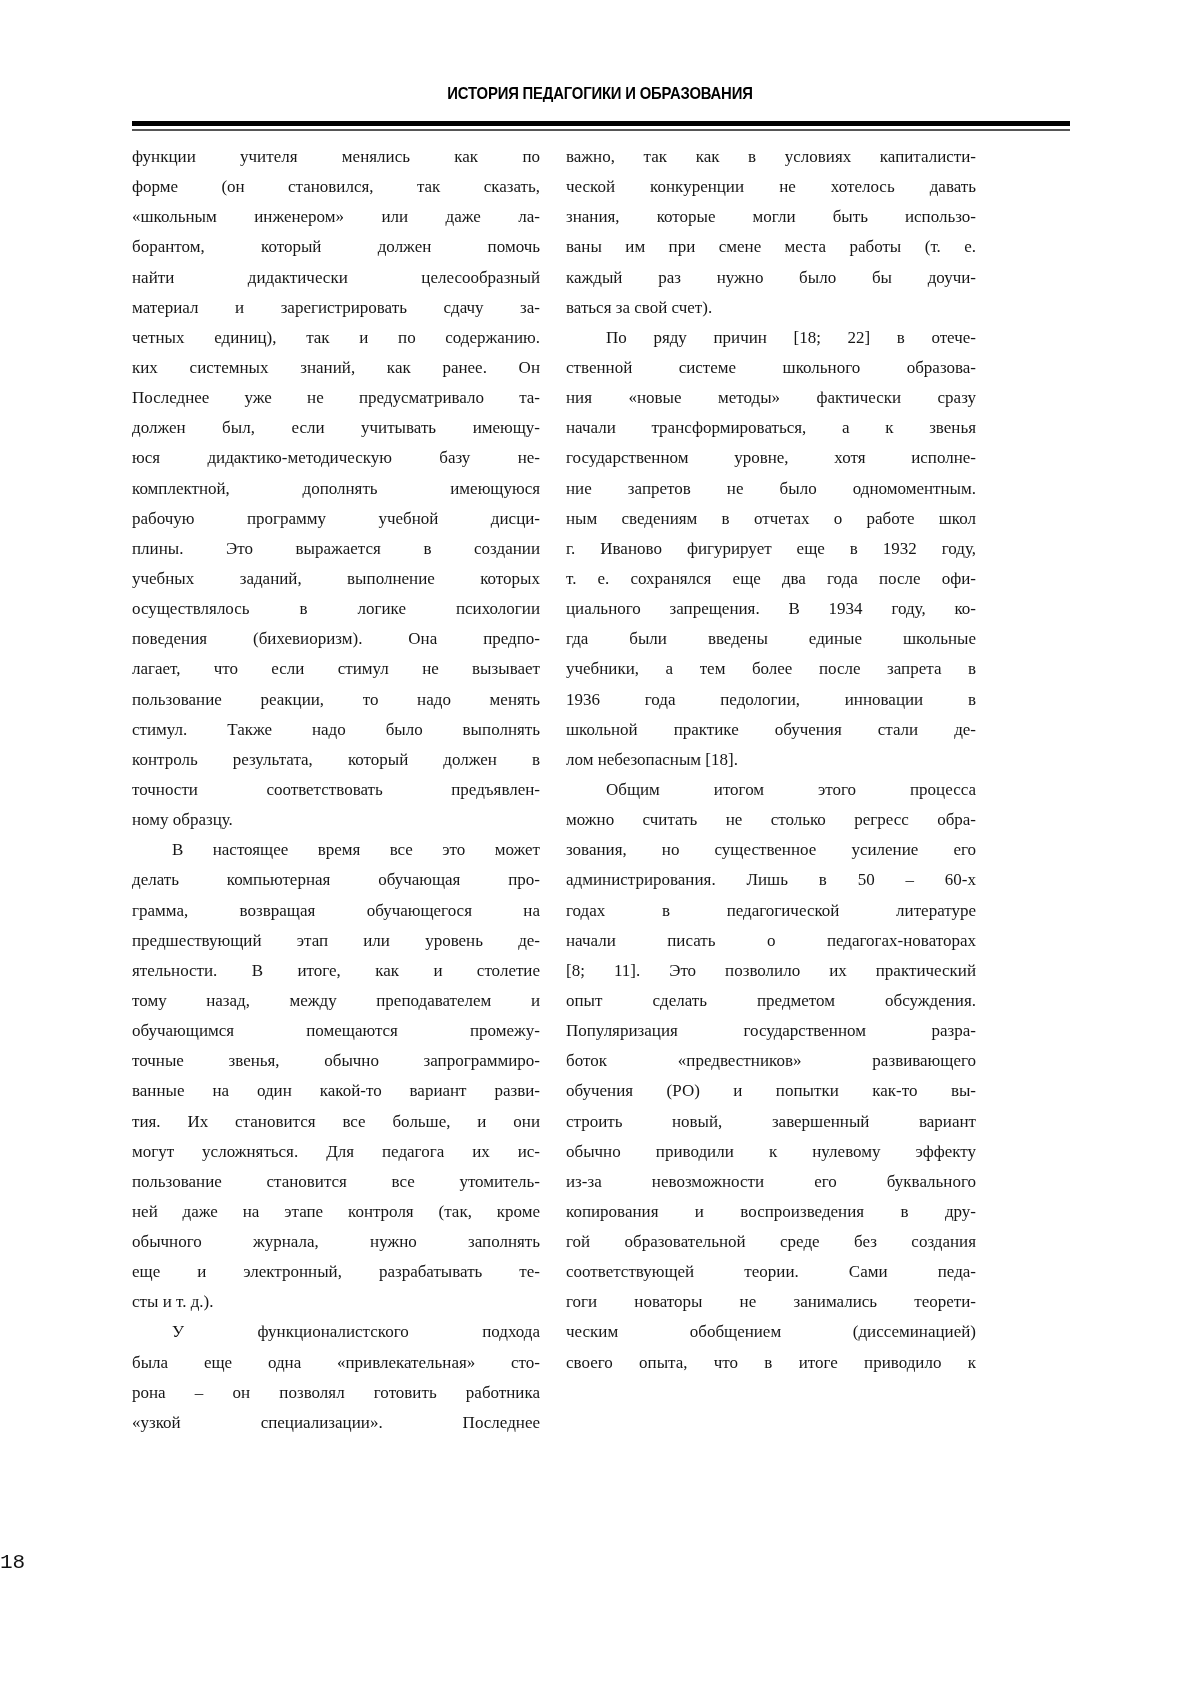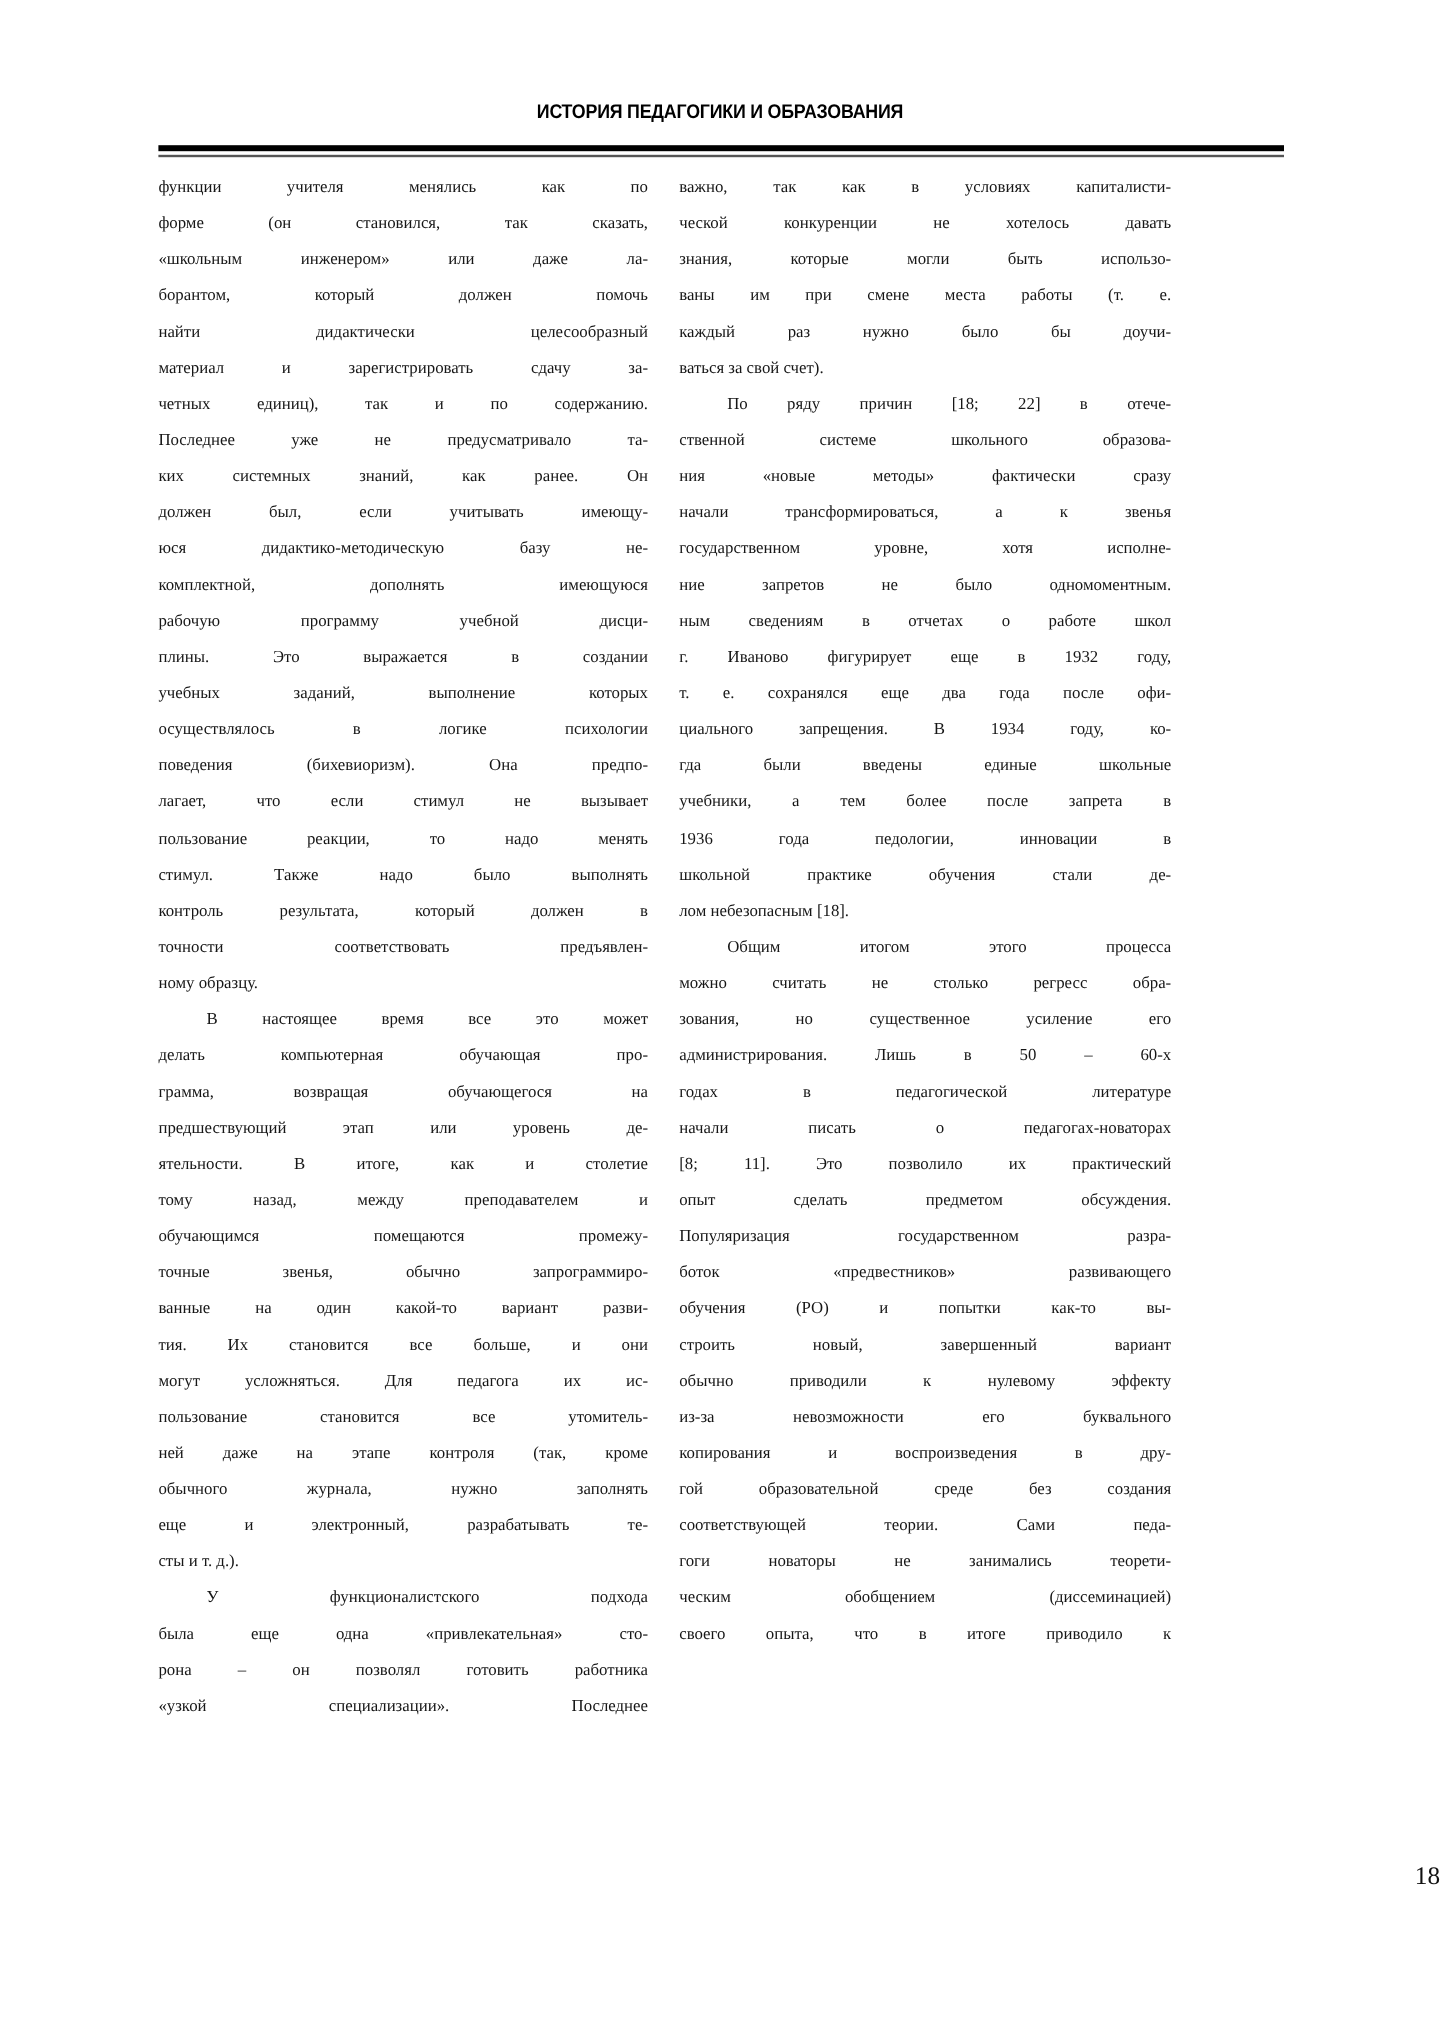--- a/index.html
+++ b/index.html
@@ -41,21 +41,21 @@
       left: 132px;
       top: 129px;
       width: 938px;
       height: 2px;
       background: #555;
     }
     .column {
       position: absolute;
       top: 142px;
       font-family: "Liberation Serif", serif;
-      font-size: 14px;
+      font-size: 17px;
       line-height: 30.15px;
       color: #161616;
     }
     .col-left { left: 132px; width: 408px; }
     .col-right { left: 566px; width: 410px; }
     .line {
       display: block;
       white-space: nowrap;
       text-align: justify;
       text-align-last: justify;
@@ -66,44 +66,44 @@
       text-align-last: left;
     }
     .line.indent {
       padding-left: 40px;
     }
     .page-number {
       position: absolute;
       left: 0;
       top: 1551px;
       width: 1200px;
-      text-align: right;
-      font-family: Liberation Serif, serif;
+      text-align: left;
+      font-family: Liberation Mono, monospace;
       font-size: 21px;
       color: #111;
     }
   </style>
 </head>
 <body>
 
 <div>
   <div class="running-header">ИСТОРИЯ ПЕДАГОГИКИ И ОБРАЗОВАНИЯ</div>
   <div class="rule-thick"></div>
   <div class="rule-thin"></div>
 
   <div class="column col-left">
     <span class="line">функции учителя менялись как по</span>
     <span class="line">форме (он становился, так сказать,</span>
     <span class="line">«школьным инженером» или даже ла-</span>
     <span class="line">борантом, который должен помочь</span>
     <span class="line">найти дидактически целесообразный</span>
     <span class="line">материал и зарегистрировать сдачу за-</span>
     <span class="line">четных единиц), так и по содержанию.</span>
+    <span class="line">ких системных знаний, как ранее. Он</span>
     <span class="line">Последнее уже не предусматривало та-</span>
-    <span class="line">ких системных знаний, как ранее. Он</span>
     <span class="line">должен был, если учитывать имеющу-</span>
     <span class="line">юся дидактико-методическую базу не-</span>
     <span class="line">комплектной, дополнять имеющуюся</span>
     <span class="line">рабочую программу учебной дисци-</span>
     <span class="line">плины. Это выражается в создании</span>
     <span class="line">учебных заданий, выполнение которых</span>
     <span class="line">осуществлялось в логике психологии</span>
     <span class="line">поведения (бихевиоризм). Она предпо-</span>
     <span class="line">лагает, что если стимул не вызывает</span>
     <span class="line">пользование реакции, то надо менять</span>

